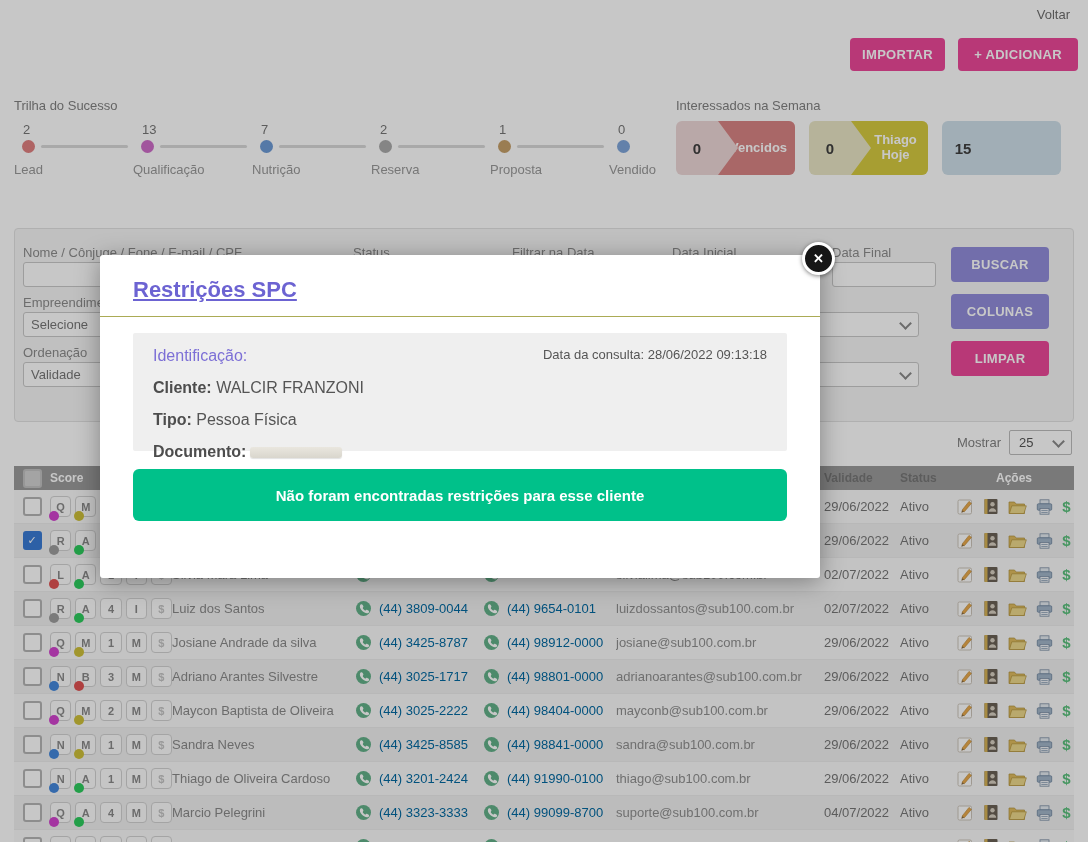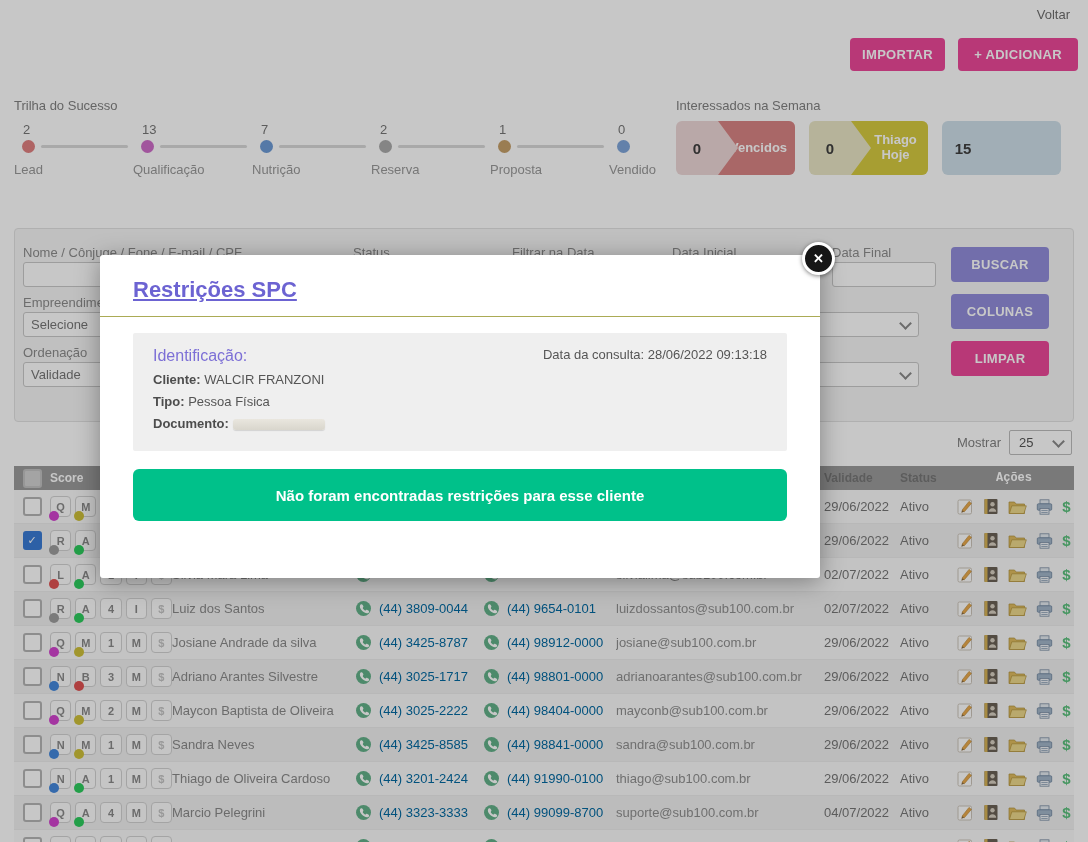--- a/index.html
+++ b/index.html
@@ -65,21 +65,21 @@
   .trow:nth-child(even){background:#f1f1f1;}
   .c-check{width:36px;display:flex;justify-content:center;flex:0 0 auto;}
   .c-score{width:122px;display:flex;gap:4px;align-items:center;flex:0 0 auto;}
   .c-name{width:184px;color:#8a8a8a;flex:0 0 auto;white-space:nowrap;overflow:hidden;}
   .c-phone{width:128px;display:flex;align-items:center;gap:8px;color:#0369a1;flex:0 0 auto;white-space:nowrap;text-align:center;}
   .c-phone2{width:132px;}
   .c-email{width:208px;color:#8f8f8f;flex:0 0 auto;white-space:nowrap;overflow:hidden;}
   .c-val{width:76px;color:#777;flex:0 0 auto;}
   .c-status{width:54px;color:#777;flex:0 0 auto;}
   .c-acts{flex:1;display:flex;align-items:center;justify-content:center;gap:9px;}
-  .hd-acts{justify-content:center;display:flex;font-family:Liberation Mono, monospace;}
+  .hd-acts{justify-content:center;display:flex;}
   .cb{width:15px;height:15px;border:2px solid #b5b5b5;border-radius:3px;background:#fff;cursor:pointer;
       display:flex;align-items:center;justify-content:center;font-size:11px;color:#fff;}
   .cb.checked{background:#3a7bd5;border-color:#3a7bd5;}
   .cb.header{background:#d2d2d2;border-color:#c2c2c2;}
   .badge{position:relative;width:21px;height:19px;border:1px solid #d2d2d2;border-radius:4px;background:#fdfdfd;
          display:flex;align-items:center;justify-content:center;font-size:11px;font-weight:bold;color:#8a8a8a;}
   .badge .bdot{position:absolute;left:-2px;bottom:-5px;width:10px;height:10px;border-radius:50%;}
   .badge.dollar{color:#c4c4c4;}
   .money{color:#5bc17d;font-weight:bold;font-size:15px;cursor:pointer;}
   .aicon{cursor:pointer;display:flex;align-items:center;}
@@ -92,21 +92,21 @@
                background:#161616;border:3px solid #fff;box-shadow:0 1px 4px rgba(0,0,0,.5);
                color:#fff;display:flex;align-items:center;justify-content:center;font-size:13px;
                font-weight:bold;cursor:pointer;z-index:61;}
   .modal-title{margin:22px 33px 0;font-size:22px;font-weight:bold;color:#6c63d2;text-decoration:underline;}
   .modal-divider{margin:13px 0 0;height:1px;background:#abab55;border:0;}
   .id-panel{margin:16px 33px 0;background:#efefef;border-radius:2px;height:118px;box-sizing:border-box;
             padding:14px 20px;}
   .id-head{display:flex;justify-content:space-between;align-items:flex-start;}
   .id-title{font-size:16px;color:#7c6fd6;}
   .id-date{font-size:13px;color:#555;}
-  .id-line{margin-top:7px;font-size:13px;color:#555;}
+  .id-line{margin-top:14px;font-size:16px;color:#555;}
   .id-line b{color:#4d4d4d;}
   .redacted{display:inline-block;vertical-align:middle;width:92px;height:11px;border-radius:3px;
             background:linear-gradient(180deg,#e9e6de,#d9d6cd);box-shadow:0 1px 1px rgba(0,0,0,.12);
             margin-left:4px;filter:blur(.4px);}
   .result-btn{margin:18px 33px 0;height:52px;background:#00c18a;border-radius:6px;display:flex;
               align-items:center;justify-content:center;color:#fff;font-weight:bold;font-size:15px;}
 </style>
 </head>
 <body>
 

